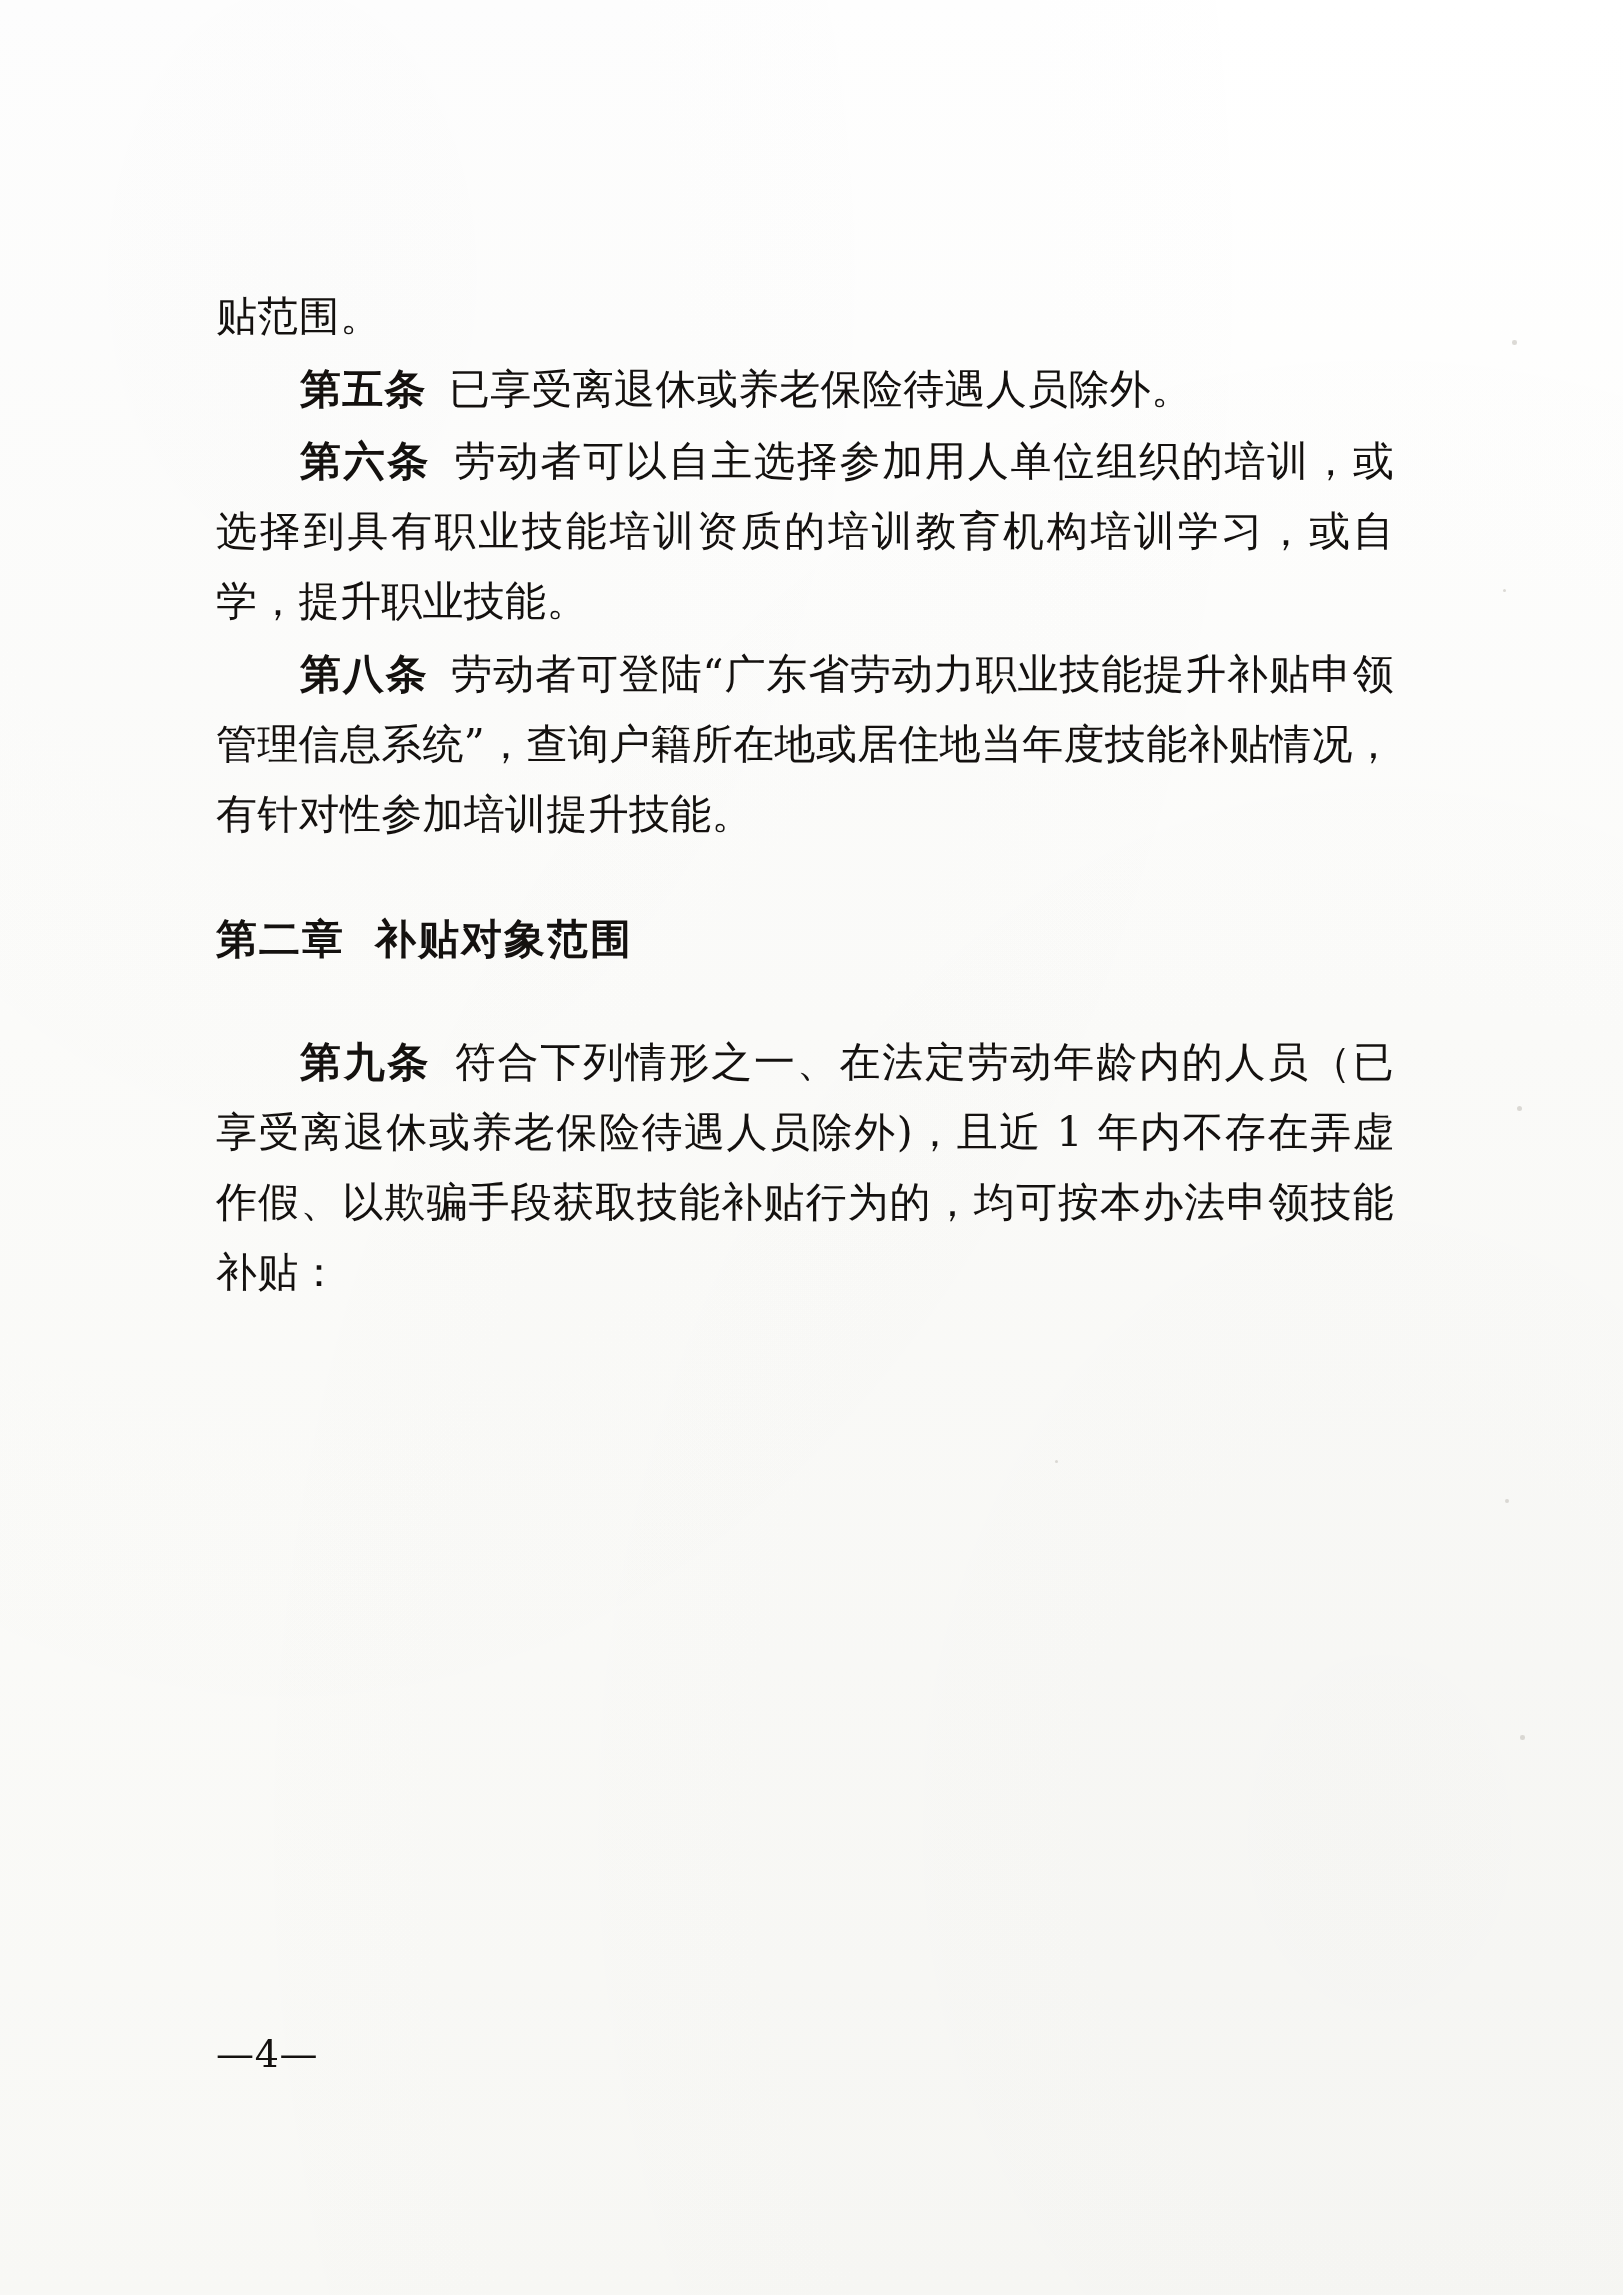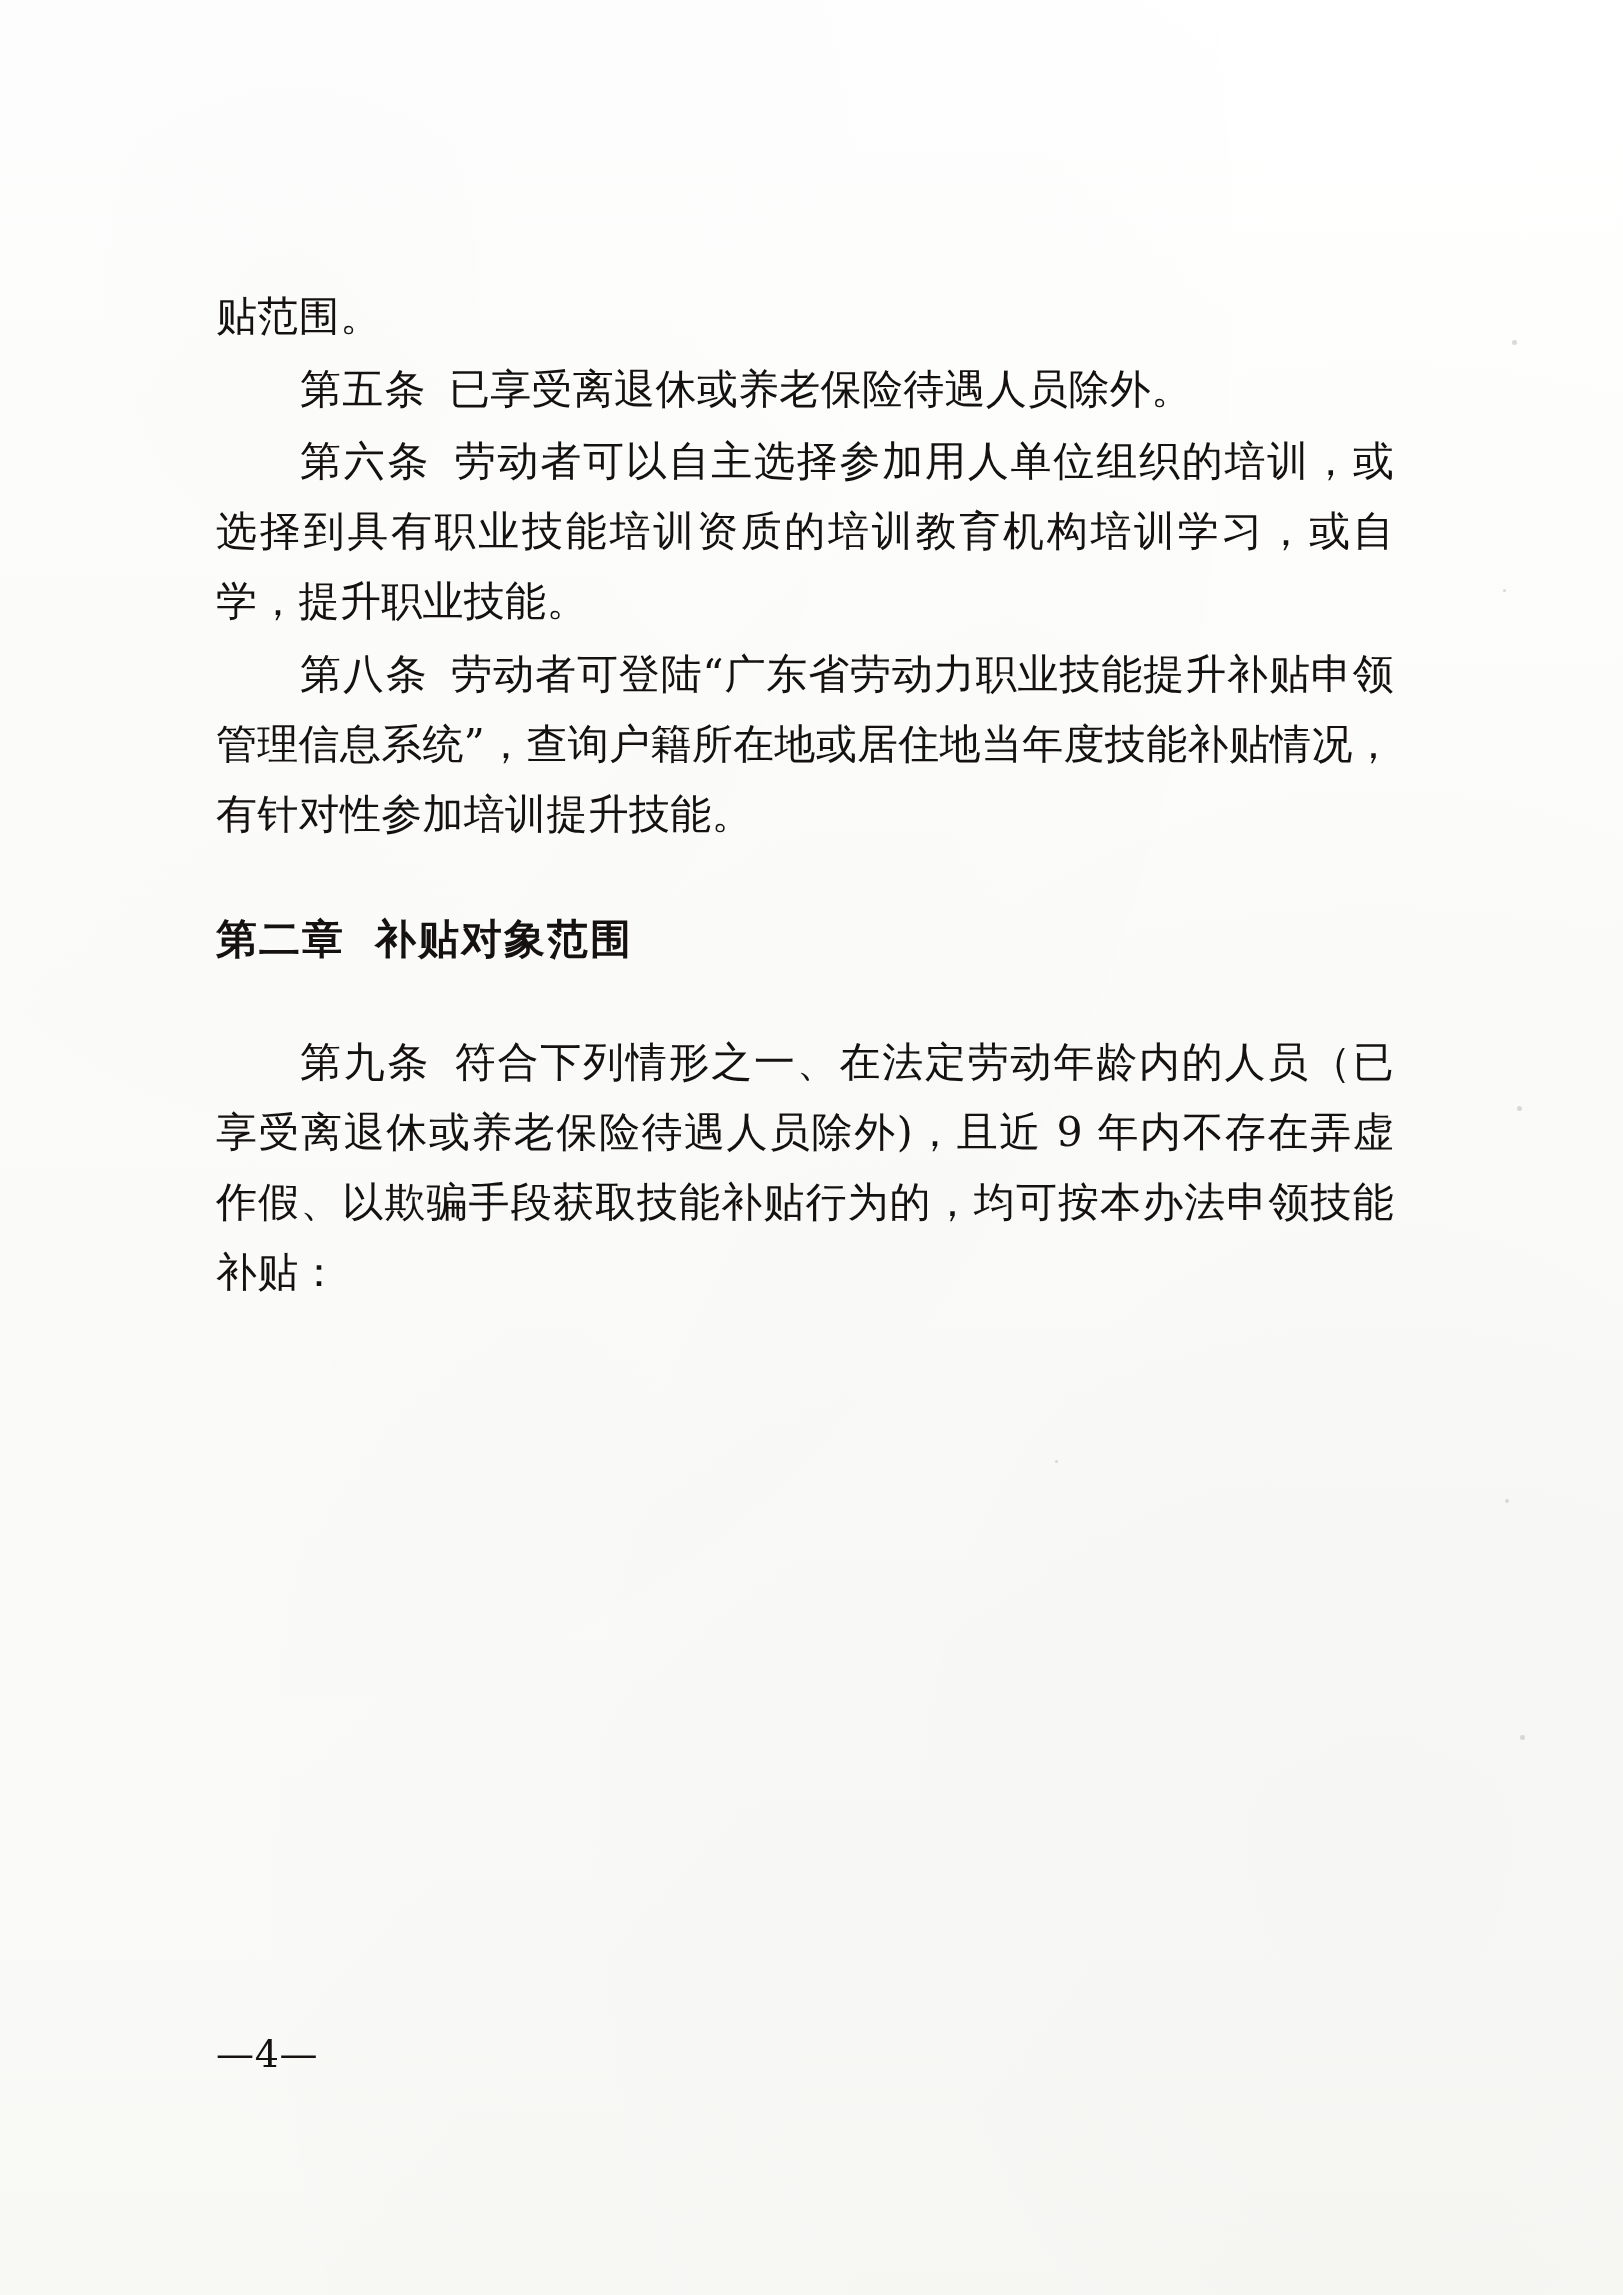--- a/index.html
+++ b/index.html
@@ -40,21 +40,21 @@
     color: #14110f;
     text-align: justify;
     text-justify: inter-ideograph;
     margin: 0 0 2.6px 0;
     letter-spacing: 0.3px;
   }
   .indent {
     text-indent: 84px;
   }
   .label {
-    font-weight: normal;
+    font-weight: bold;
     letter-spacing: 1.3px;
   }
   .gap-after-label {
     display: inline-block;
     width: 22px;
   }
   .chapter-title {
     font-size: 41px;
     font-weight: bold;
     text-align: left;
@@ -102,19 +102,19 @@
     <p class="para indent"><span class="label">第五条</span><span class="gap-after-label"></span><span>已享受离退休或养老保险待遇人员除外。</span></p>
 
     <p class="para indent"><span class="label">第六条</span><span class="gap-after-label"></span><span>劳动者可以自主选择参加用人单位组织的培训，或选择到具有职业技能培训资质的培训教育机构培训学习，或自学，提升职业技能。</span></p>
 
 
 
     <p class="para indent"><span class="label">第八条</span><span class="gap-after-label"></span><span>劳动者可登陆“广东省劳动力职业技能提升补贴申领管理信息系统”，查询户籍所在地或居住地当年度技能补贴情况，有针对性参加培训提升技能。</span></p>
 
     <h2 class="chapter-title"><span>第二章</span><span class="sep"></span><span>补贴对象范围</span></h2>
 
-    <p class="para indent"><span class="label">第九条</span><span class="gap-after-label"></span><span>符合下列情形之一、在法定劳动年龄内的人员（已享受离退休或养老保险待遇人员除外)，且近 9 年内不存在弄虚作假、以欺骗手段获取技能补贴行为的，均可按本办法申领技能补贴：</span></p>
+    <p class="para indent"><span class="label">第九条</span><span class="gap-after-label"></span><span>符合下列情形之一、在法定劳动年龄内的人员（已享受离退休或养老保险待遇人员除外)，且近 1 年内不存在弄虚作假、以欺骗手段获取技能补贴行为的，均可按本办法申领技能补贴：</span></p>
 
   </div>
 
   <div class="page-number">—4—</div>
 </div>
 
 
 </body></html>

